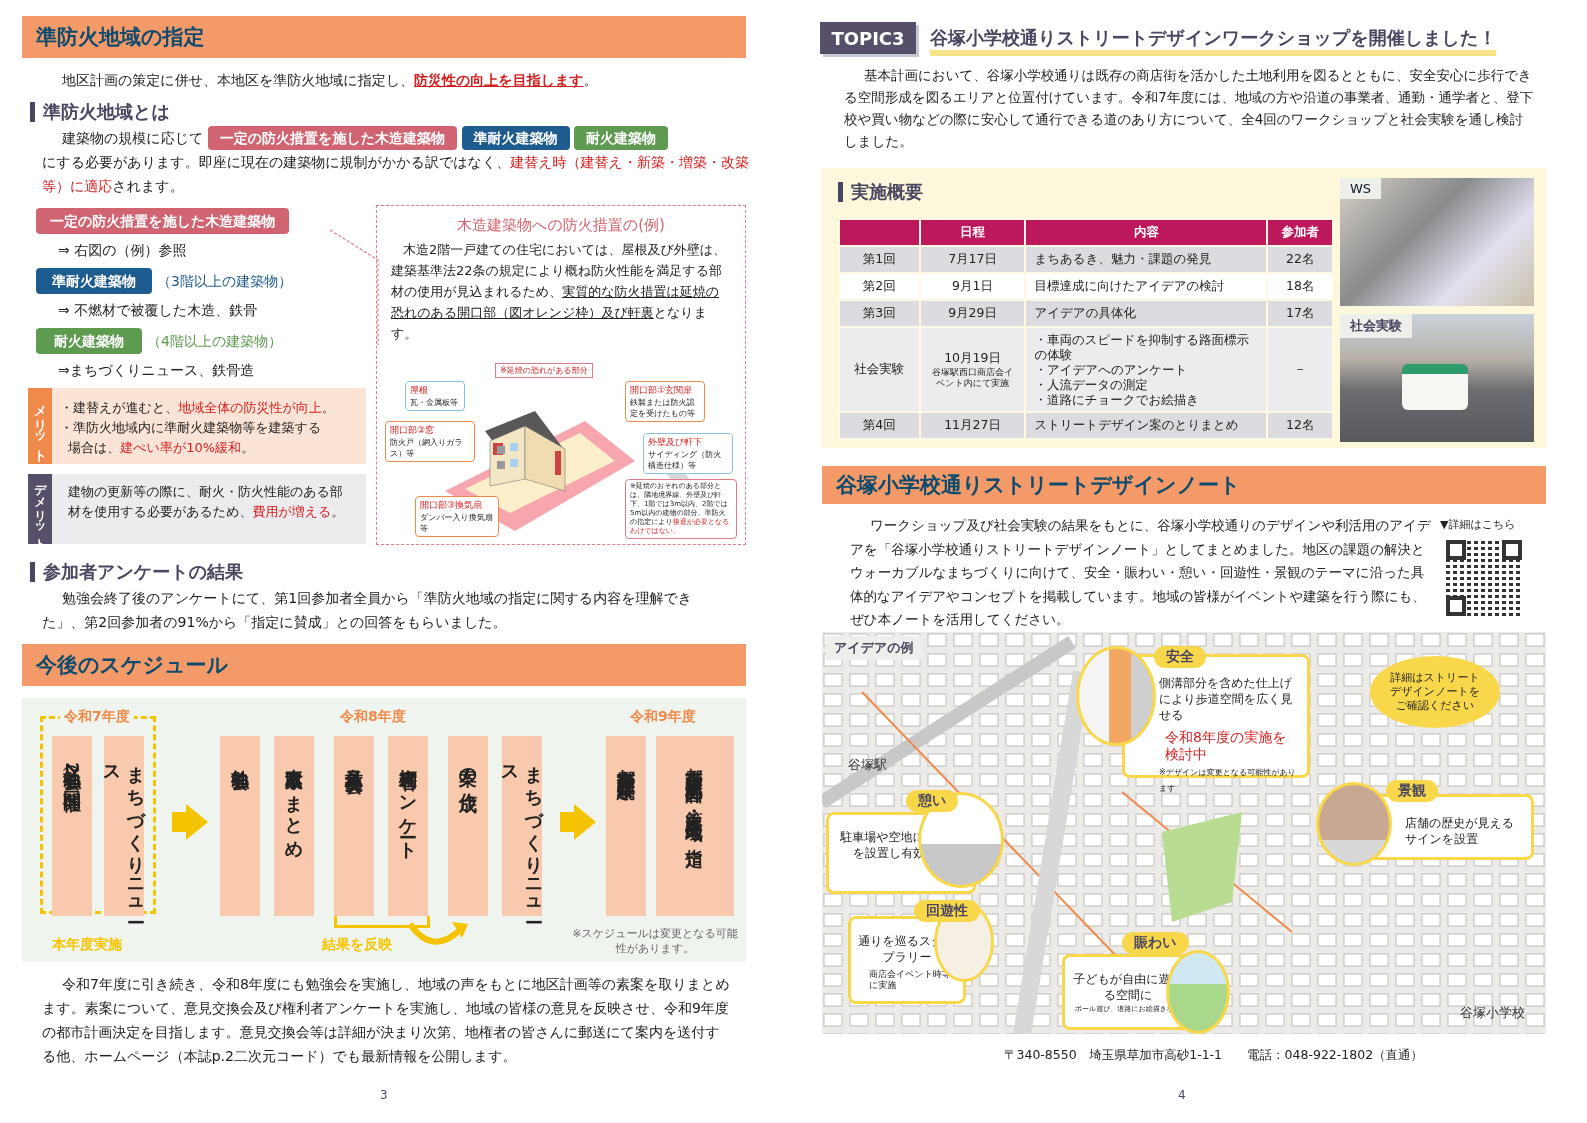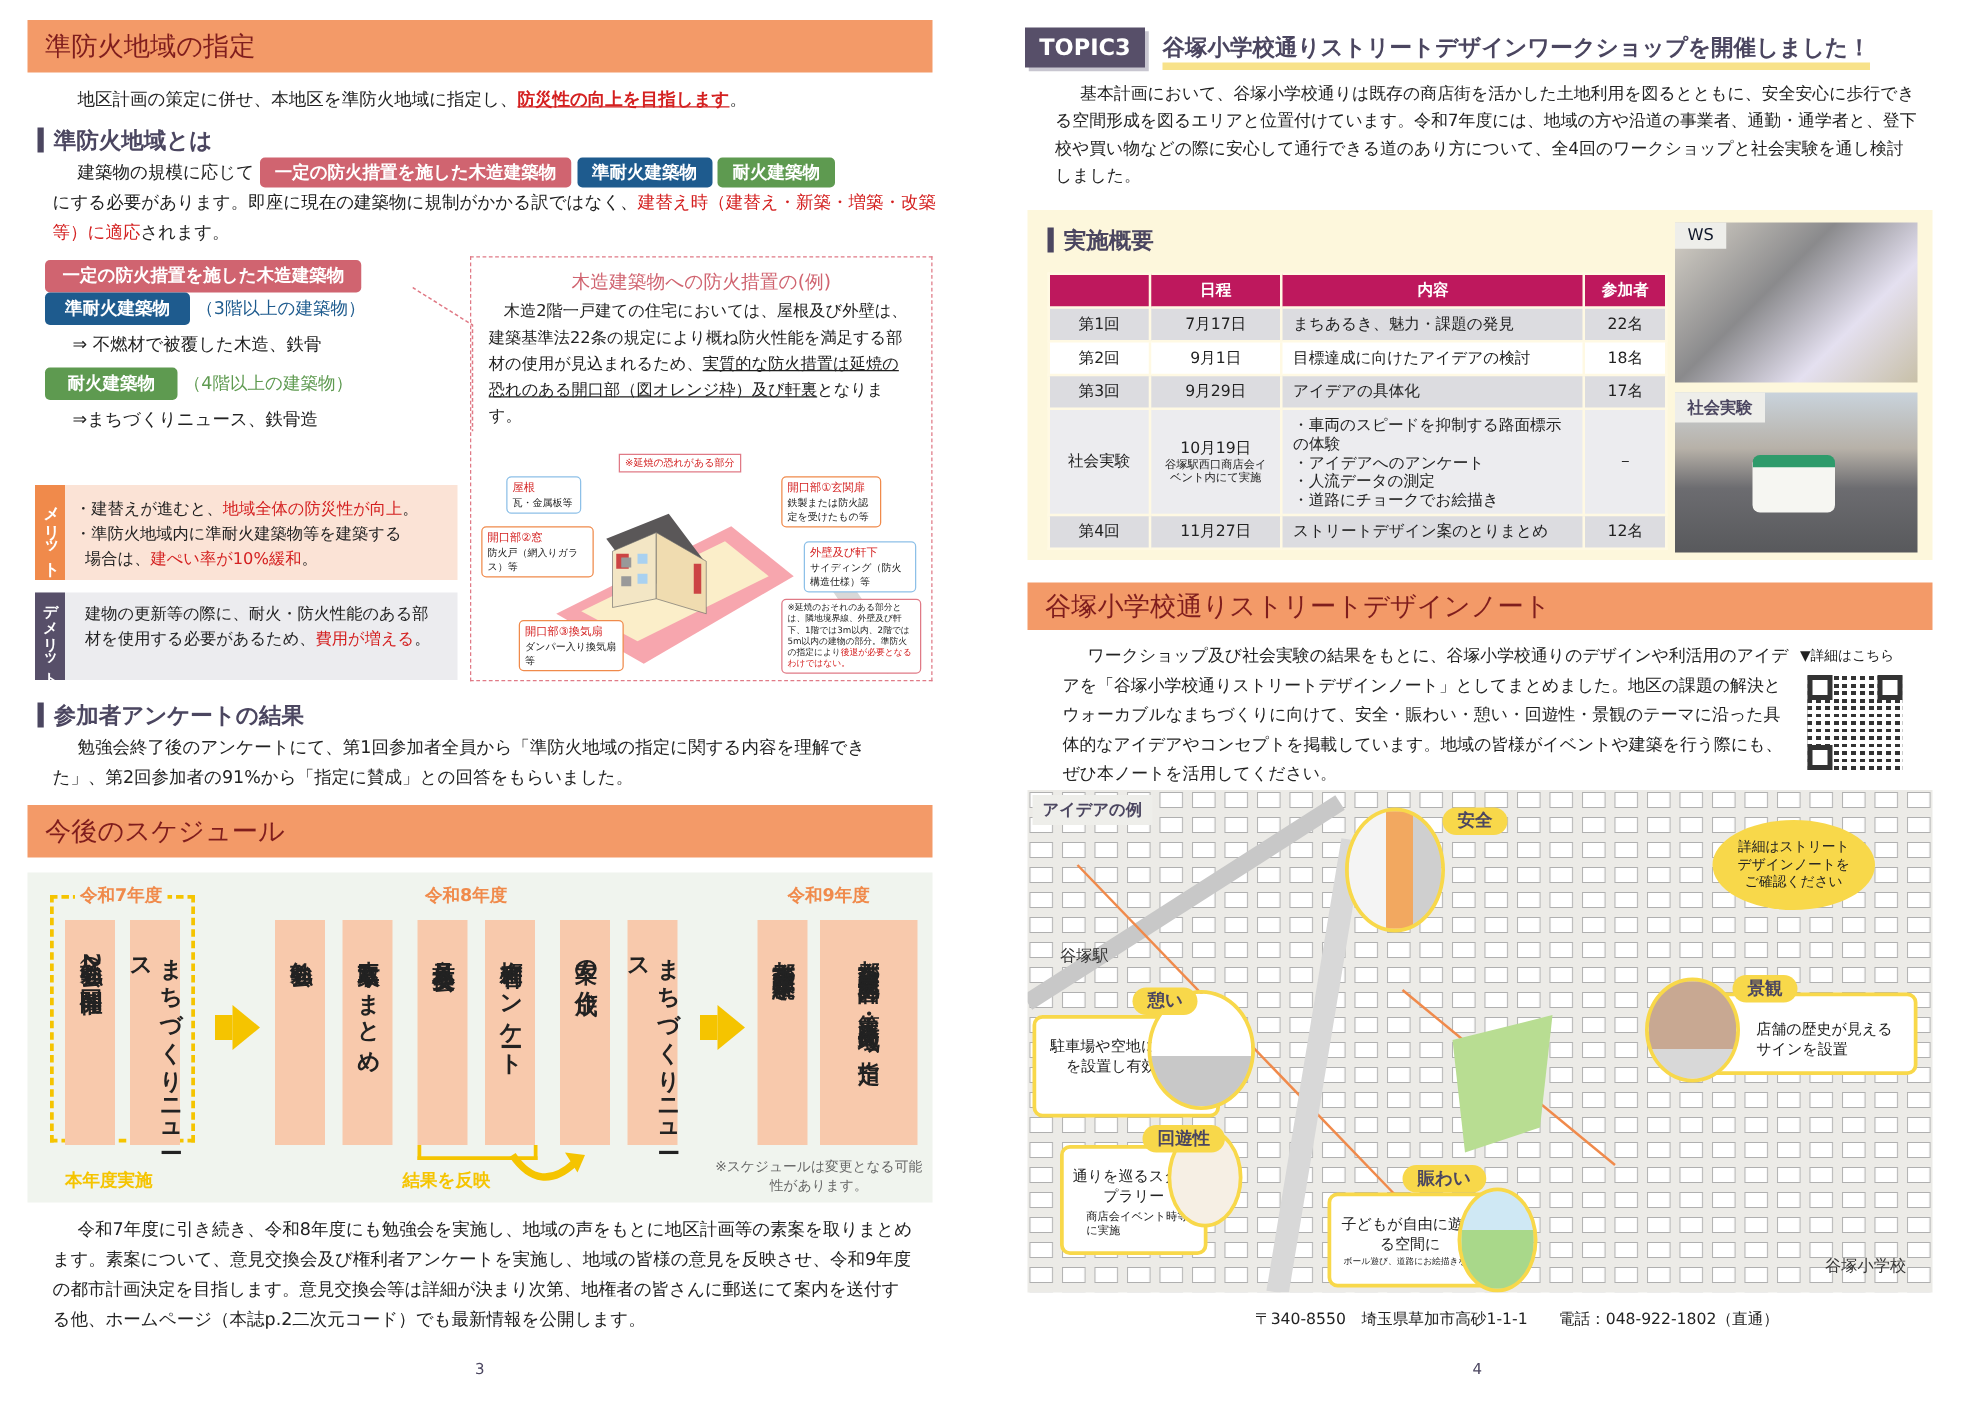--- a/index.html
+++ b/index.html
@@ -1,18 +1,18 @@
 <!DOCTYPE html>
 <html><head>
 <meta charset="utf-8">
 <style>
 *{box-sizing:border-box;margin:0;padding:0}
 body{width:1587px;height:1123px;background:#fff;font-family:"DejaVu Sans","Liberation Sans",sans-serif;color:#222;position:relative;overflow:hidden}
 .abs{position:absolute}
-.band{background:#f39a68;color:#7f1d1d;font-weight:normal;font-size:21px;padding:0 14px;display:flex;align-items:center}
+.band{background:#f39a68;color:#0c4a6e;font-weight:bold;font-size:21px;padding:0 14px;display:flex;align-items:center}
 .sub{font-weight:bold;font-size:18px;color:#4b4660;display:flex;align-items:center}
 .sub:before{content:"";display:inline-block;width:5px;height:20px;background:#4b4660;margin-right:8px}
 .p{font-size:14px;line-height:24px;color:#222}
 .red{color:#d42020}
 .redu{color:#d42020;text-decoration:underline;font-weight:bold}
 .tag{display:inline-block;color:#fff;font-weight:bold;font-size:14px;padding:2px 12px;border-radius:4px;line-height:20px}
 .tag-pink{background:#d06470}
 .tag-blue{background:#1e5b8e}
 .tag-green{background:#5e9a50}
 .vbox{position:absolute;background:#f8c9ac;writing-mode:vertical-rl;font-weight:bold;font-size:18px;color:#222;display:flex;align-items:center;justify-content:flex-start;padding-top:18px;letter-spacing:2px}
@@ -40,20 +40,21 @@
 <div class="abs p" style="left:42px;top:126px;width:710px">
   <span style="margin-left:20px">建築物の規模に応じて</span>
   <span class="tag tag-pink">一定の防火措置を施した木造建築物</span>
   <span class="tag tag-blue">準耐火建築物</span>
   <span class="tag tag-green">耐火建築物</span><br>
   <span>にする必要があります。即座に現在の建築物に規制がかかる訳ではなく、</span><span class="red">建替え時（建替え・新築・増築・改築等）に適応</span><span>されます。</span>
 </div>
 
 <div class="abs" style="left:36px;top:208px;width:330px">
   <div class="tag tag-pink" style="font-size:14px;padding:3px 14px">一定の防火措置を施した木造建築物</div>
+  <div class="p" style="margin:4px 0 6px 22px">⇒ 右図の（例）参照</div>
   <div><span class="tag tag-blue" style="padding:3px 16px">準耐火建築物</span> <span style="color:#1e5b8e;font-size:14px">（3階以上の建築物）</span></div>
   <div class="p" style="margin:4px 0 6px 22px">⇒ 不燃材で被覆した木造、鉄骨</div>
   <div><span class="tag tag-green" style="padding:3px 18px">耐火建築物</span> <span style="color:#5e9a50;font-size:14px">（4階以上の建築物）</span></div>
   <div class="p" style="margin:4px 0 0 22px">⇒まちづくりニュース、鉄骨造</div>
 </div>
 
 <div class="abs" style="left:28px;top:388px;width:338px;height:76px;background:#fbe3d6;display:flex">
   <div style="width:24px;background:#f08a4b;color:#fff;font-weight:bold;font-size:13px;writing-mode:vertical-rl;display:flex;align-items:center;justify-content:center">メリット</div>
   <div style="padding:10px 8px;font-size:13px;line-height:20px">
     <div><span>・建替えが進むと、</span><span class="red">地域全体の防災性が向上</span><span>。</span></div>
@@ -240,20 +241,25 @@
     <path d="M0,170 L250,10" stroke="#c8c8c8" stroke-width="14"></path>
     <path d="M40,60 L300,330" stroke="#f08a4b" stroke-width="2"></path>
     <path d="M300,160 L470,300" stroke="#f08a4b" stroke-width="2"></path>
     <path d="M260,40 L200,402" stroke="#d8d8d8" stroke-width="18"></path>
     <polygon points="340,200 420,180 410,270 350,290" fill="#b8dd92"></polygon>
   </svg>
   <div class="abs" style="left:4px;top:4px;background:#eeeeea;color:#4b4660;font-weight:bold;font-size:13px;padding:3px 8px">アイデアの例</div>
   <div class="abs" style="left:26px;top:124px;font-size:13px;color:#333">谷塚駅</div>
   <div class="abs" style="left:638px;top:372px;font-size:13px;color:#333">谷塚小学校</div>
 
+  <div class="bubble" style="left:300px;top:22px;width:188px;height:124px;padding:18px 8px 4px 34px">
+    <div>側溝部分を含めた仕上げにより歩道空間を広く見せる</div>
+    <div style="color:#d42020;font-size:14px;line-height:17px;margin-top:6px;margin-left:6px">令和8年度の実施を検討中</div>
+    <div style="font-size:8px;margin-top:2px">※デザインは変更となる可能性があります</div>
+  </div>
   <div class="circ" style="left:254px;top:14px;width:80px;height:100px;background:linear-gradient(90deg,#f4f4f4 0 40%,#f2a860 40% 70%,#cfcfcf 70%)"></div>
   <div class="btitle" style="left:332px;top:14px">安全</div>
 
   <div class="abs" style="left:548px;top:24px;width:130px;height:72px;border-radius:50%;background:#f8d84a;display:flex;align-items:center;justify-content:center;text-align:center;font-size:11px;line-height:14px;padding:0 16px">詳細はストリートデザインノートをご確認ください</div>
 
   <div class="bubble" style="left:4px;top:180px;width:150px;height:82px;padding:14px 8px">
       <div style="text-align:center">駐車場や空地にベンチを設置し有効活用</div>
     </div>
   <div class="circ" style="left:96px;top:160px;width:86px;height:96px;background:linear-gradient(180deg,#fff 0 55%,#c8c8c8 55%)"></div>
   <div class="btitle" style="left:84px;top:158px">憩い</div>

